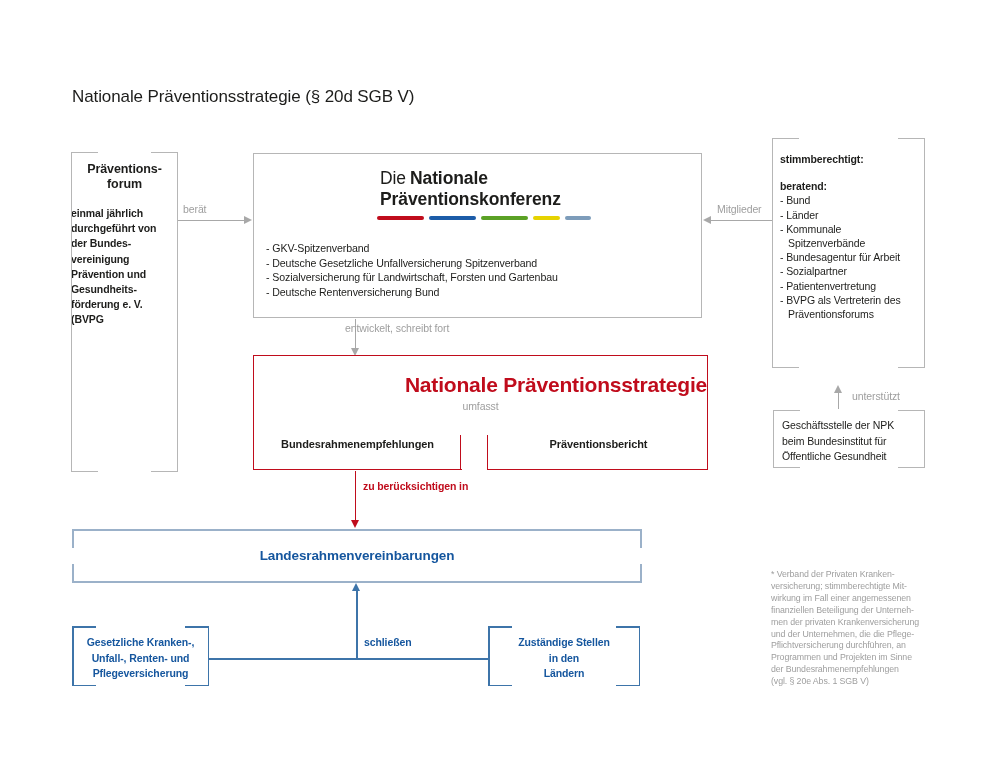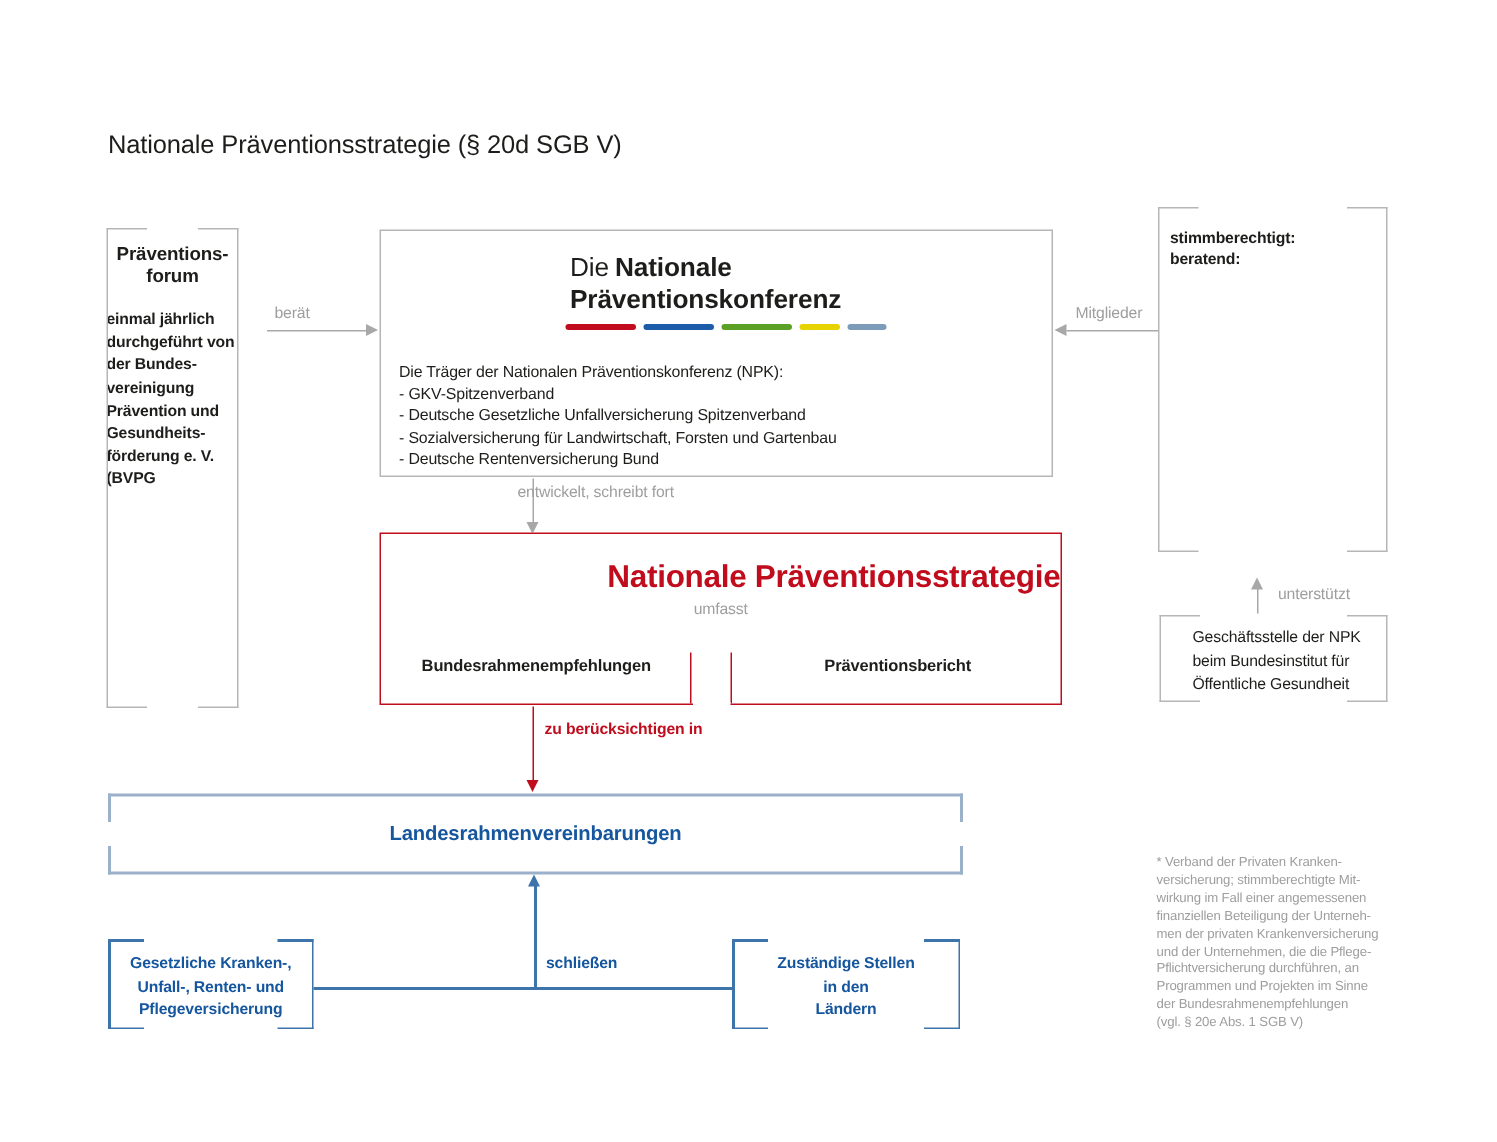--- a/index.html
+++ b/index.html
@@ -46,34 +46,34 @@
   .npk-box{position:absolute;left:253px;top:153px;width:449px;height:165px;border:1px solid var(--gray_border);background:#fff}
   .npk-logo{position:absolute;left:126px;top:14px;font-size:17.5px;line-height:21px;color:var(--ink)}
   .npk-logo .rg{font-weight:400;margin-right:4px}
   .npk-logo b{font-weight:700}
   .npk-bars{position:absolute;left:123px;top:62px;display:flex;gap:5px}
   .npk-bars .bar{height:4px;border-radius:2px}
   .traeger{position:absolute;left:12px;top:87px;font-size:10.6px;line-height:14.6px}
 
   .mg-content{position:absolute;left:8px;top:14px;right:4px;font-size:10.5px;line-height:14.2px}
   .grp-header{font-weight:700}
-  .grp-header.second{}
+  .grp-header.second{margin-top:13px}
   .li{white-space:pre-line}
   .hang{padding-left:8px;text-indent:-8px;white-space:pre-line}
 
   .red-box{position:absolute;left:253px;top:355px;width:455px;height:115px;border:1px solid var(--red);background:#fff}
   .red-title{margin-top:17px;text-align:right;font-size:21px;font-weight:700;color:var(--red);letter-spacing:-0.2px}
   .umfasst{margin-top:3px;text-align:center;font-size:10.5px;color:var(--gray_text)}
   .red-divider{position:absolute;bottom:0;width:1px;height:34px;background:var(--red)}
   .red-gap{position:absolute;left:208px;bottom:-1px;width:25px;height:2px;background:#fff}
   .cell-label{position:absolute;top:82px;text-align:center;font-size:11px;font-weight:700;color:var(--ink)}
 
   .lr-title{position:absolute;left:0;right:0;top:19px;text-align:center;font-size:13.5px;font-weight:700;color:var(--blue_text)}
   .bluebox-text{position:absolute;left:0;right:0;top:9px;text-align:center;font-size:10.5px;font-weight:600;line-height:15.5px;color:var(--blue_text)}
-  .gs-text{position:absolute;left:22px;top:8px;font-size:10.5px;line-height:15.5px;color:var(--ink)}
+  .gs-text{position:absolute;left:9px;top:8px;font-size:10.5px;line-height:15.5px;color:var(--ink)}
 
   .lbl{position:absolute;font-size:10.5px;color:var(--gray_text);white-space:nowrap}
   .lbl.red{color:var(--red);font-weight:600}
   .lbl.blue{color:var(--blue_text);font-weight:700}
 
   .line-h{position:absolute;height:1px;background:var(--gray_line)}
   .line-v{position:absolute;width:1px;background:var(--gray_line)}
   .line-v.red{background:var(--red)}
   .line-v.blue{background:var(--blue_line);width:1.5px}
   .line-h.blue{background:var(--blue_line);height:1.5px}
@@ -88,21 +88,21 @@
 
   .footnote{position:absolute;left:771px;top:569px;width:225px;font-size:8.8px;line-height:11.9px;color:var(--gray_text)}
 </style>
 </head>
 <body>
 
 <div class="canvas">
 
   <div class="page-title">Nationale Präventionsstrategie (§ 20d SGB V)</div>
 
-  <div class="vbox" style="left:71px;top:152px;width:88px;height:320px">
+  <div class="vbox" style="left:71px;top:152px;width:107px;height:320px">
     <div class="pf-title pre">Präventions-
 forum</div>
     <div class="pf-body pre">einmal jährlich
 durchgeführt von
 der Bundes-
 vereinigung
 Prävention und
 Gesundheits-
 förderung e. V.
 (BVPG</div>
@@ -124,38 +124,48 @@
       <div><b>Präventionskonferenz</b></div>
     </div>
     <div class="npk-bars">
         <span class="bar" style="width: 47px; background: rgb(192, 12, 28);"></span>
         <span class="bar" style="width: 47px; background: rgb(28, 92, 168);"></span>
         <span class="bar" style="width: 47px; background: rgb(91, 161, 37);"></span>
         <span class="bar" style="width: 27px; background: rgb(230, 211, 0);"></span>
         <span class="bar" style="width: 26px; background: rgb(125, 156, 186);"></span>
       </div>
     <div class="traeger">
-      <div>Die Träger der Nationalen Präventionskonferenz (NPK):</div>
       <div>
           <div class="li">- GKV-Spitzenverband</div>
           <div class="li">- Deutsche Gesetzliche Unfallversicherung Spitzenverband</div>
           <div class="li">- Sozialversicherung für Landwirtschaft, Forsten und Gartenbau</div>
           <div class="li">- Deutsche Rentenversicherung Bund</div>
         </div>
     </div>
   </div>
 
   <div class="lbl" style="left:717px;top:203px">Mitglieder</div>
   <div class="line-h" style="left:711px;top:220px;width:61px"></div>
   <div class="ah left" style="left:703px;top:216px"></div>
 
   <div class="vbox" style="left:772px;top:138px;width:153px;height:230px">
     <div class="mg-content">
       <div class="grp-header">stimmberechtigt:</div>
       <div class="grp-header second">beratend:</div>
+      <div>
+          <div class="hang">- Bund</div>
+          <div class="hang">- Länder</div>
+          <div class="hang">- Kommunale
+Spitzenverbände</div>
+          <div class="hang">- Bundesagentur für Arbeit</div>
+          <div class="hang">- Sozialpartner</div>
+          <div class="hang">- Patientenvertretung</div>
+          <div class="hang">- BVPG als Vertreterin des
+Präventionsforums</div>
+        </div>
     </div>
   <i class="vl"></i>
       <i class="vr"></i>
       <i class="st tl"></i>
       <i class="st tr"></i>
       <i class="st bl"></i>
       <i class="st br"></i>
     </div>
 
   <div class="line-v" style="left:355px;top:319px;height:30px"></div>

